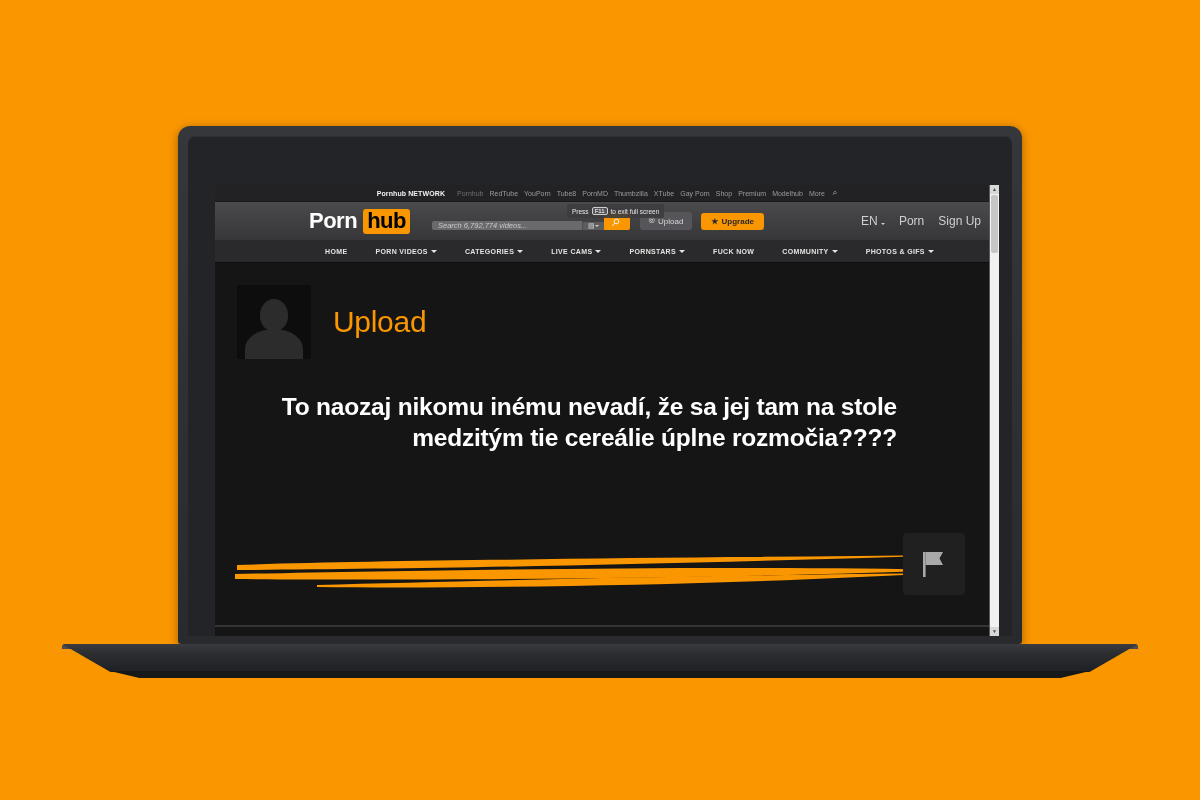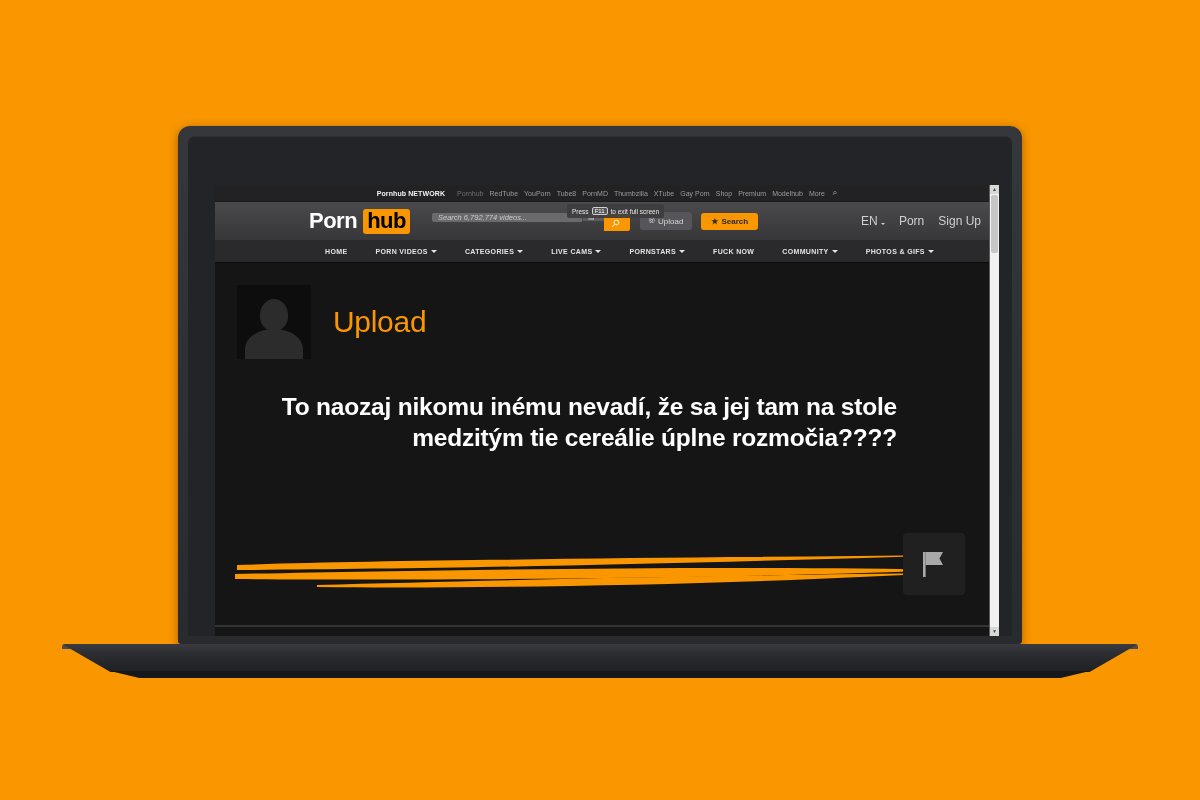--- a/index.html
+++ b/index.html
@@ -139,21 +139,21 @@
   #logo .hub {
     background: #fa9600;
     color: #000;
     padding: 1px 4px 2px 4px;
     border-radius: 3px;
     margin-left: 6px;
   }
   #search-wrap {
     margin-left: 22px;
     display: flex;
-    align-items: flex-start;
+    align-items: flex-end;
     height: 17px;
   }
   #search-input {
     width: 138px;
     background: #6a6a6c;
     border: none;
     outline: none;
     color: #d6d6d6;
     font-style: italic;
     font-size: 7.5px;
@@ -439,21 +439,21 @@
               </div>
             </div>
 
             <div id="upload-btn">
               <span>⦾</span>
               <span>Upload</span>
             </div>
 
             <div id="upgrade-btn">
               <span>★</span>
-              <span>Search</span>
+              <span>Upgrade</span>
             </div>
 
             <div id="header-right">
               <span>
                 <span>EN</span>
                 <span class="caret sm"></span>
               </span>
               <span>Porn</span>
               <span>Sign Up</span>
             </div>

